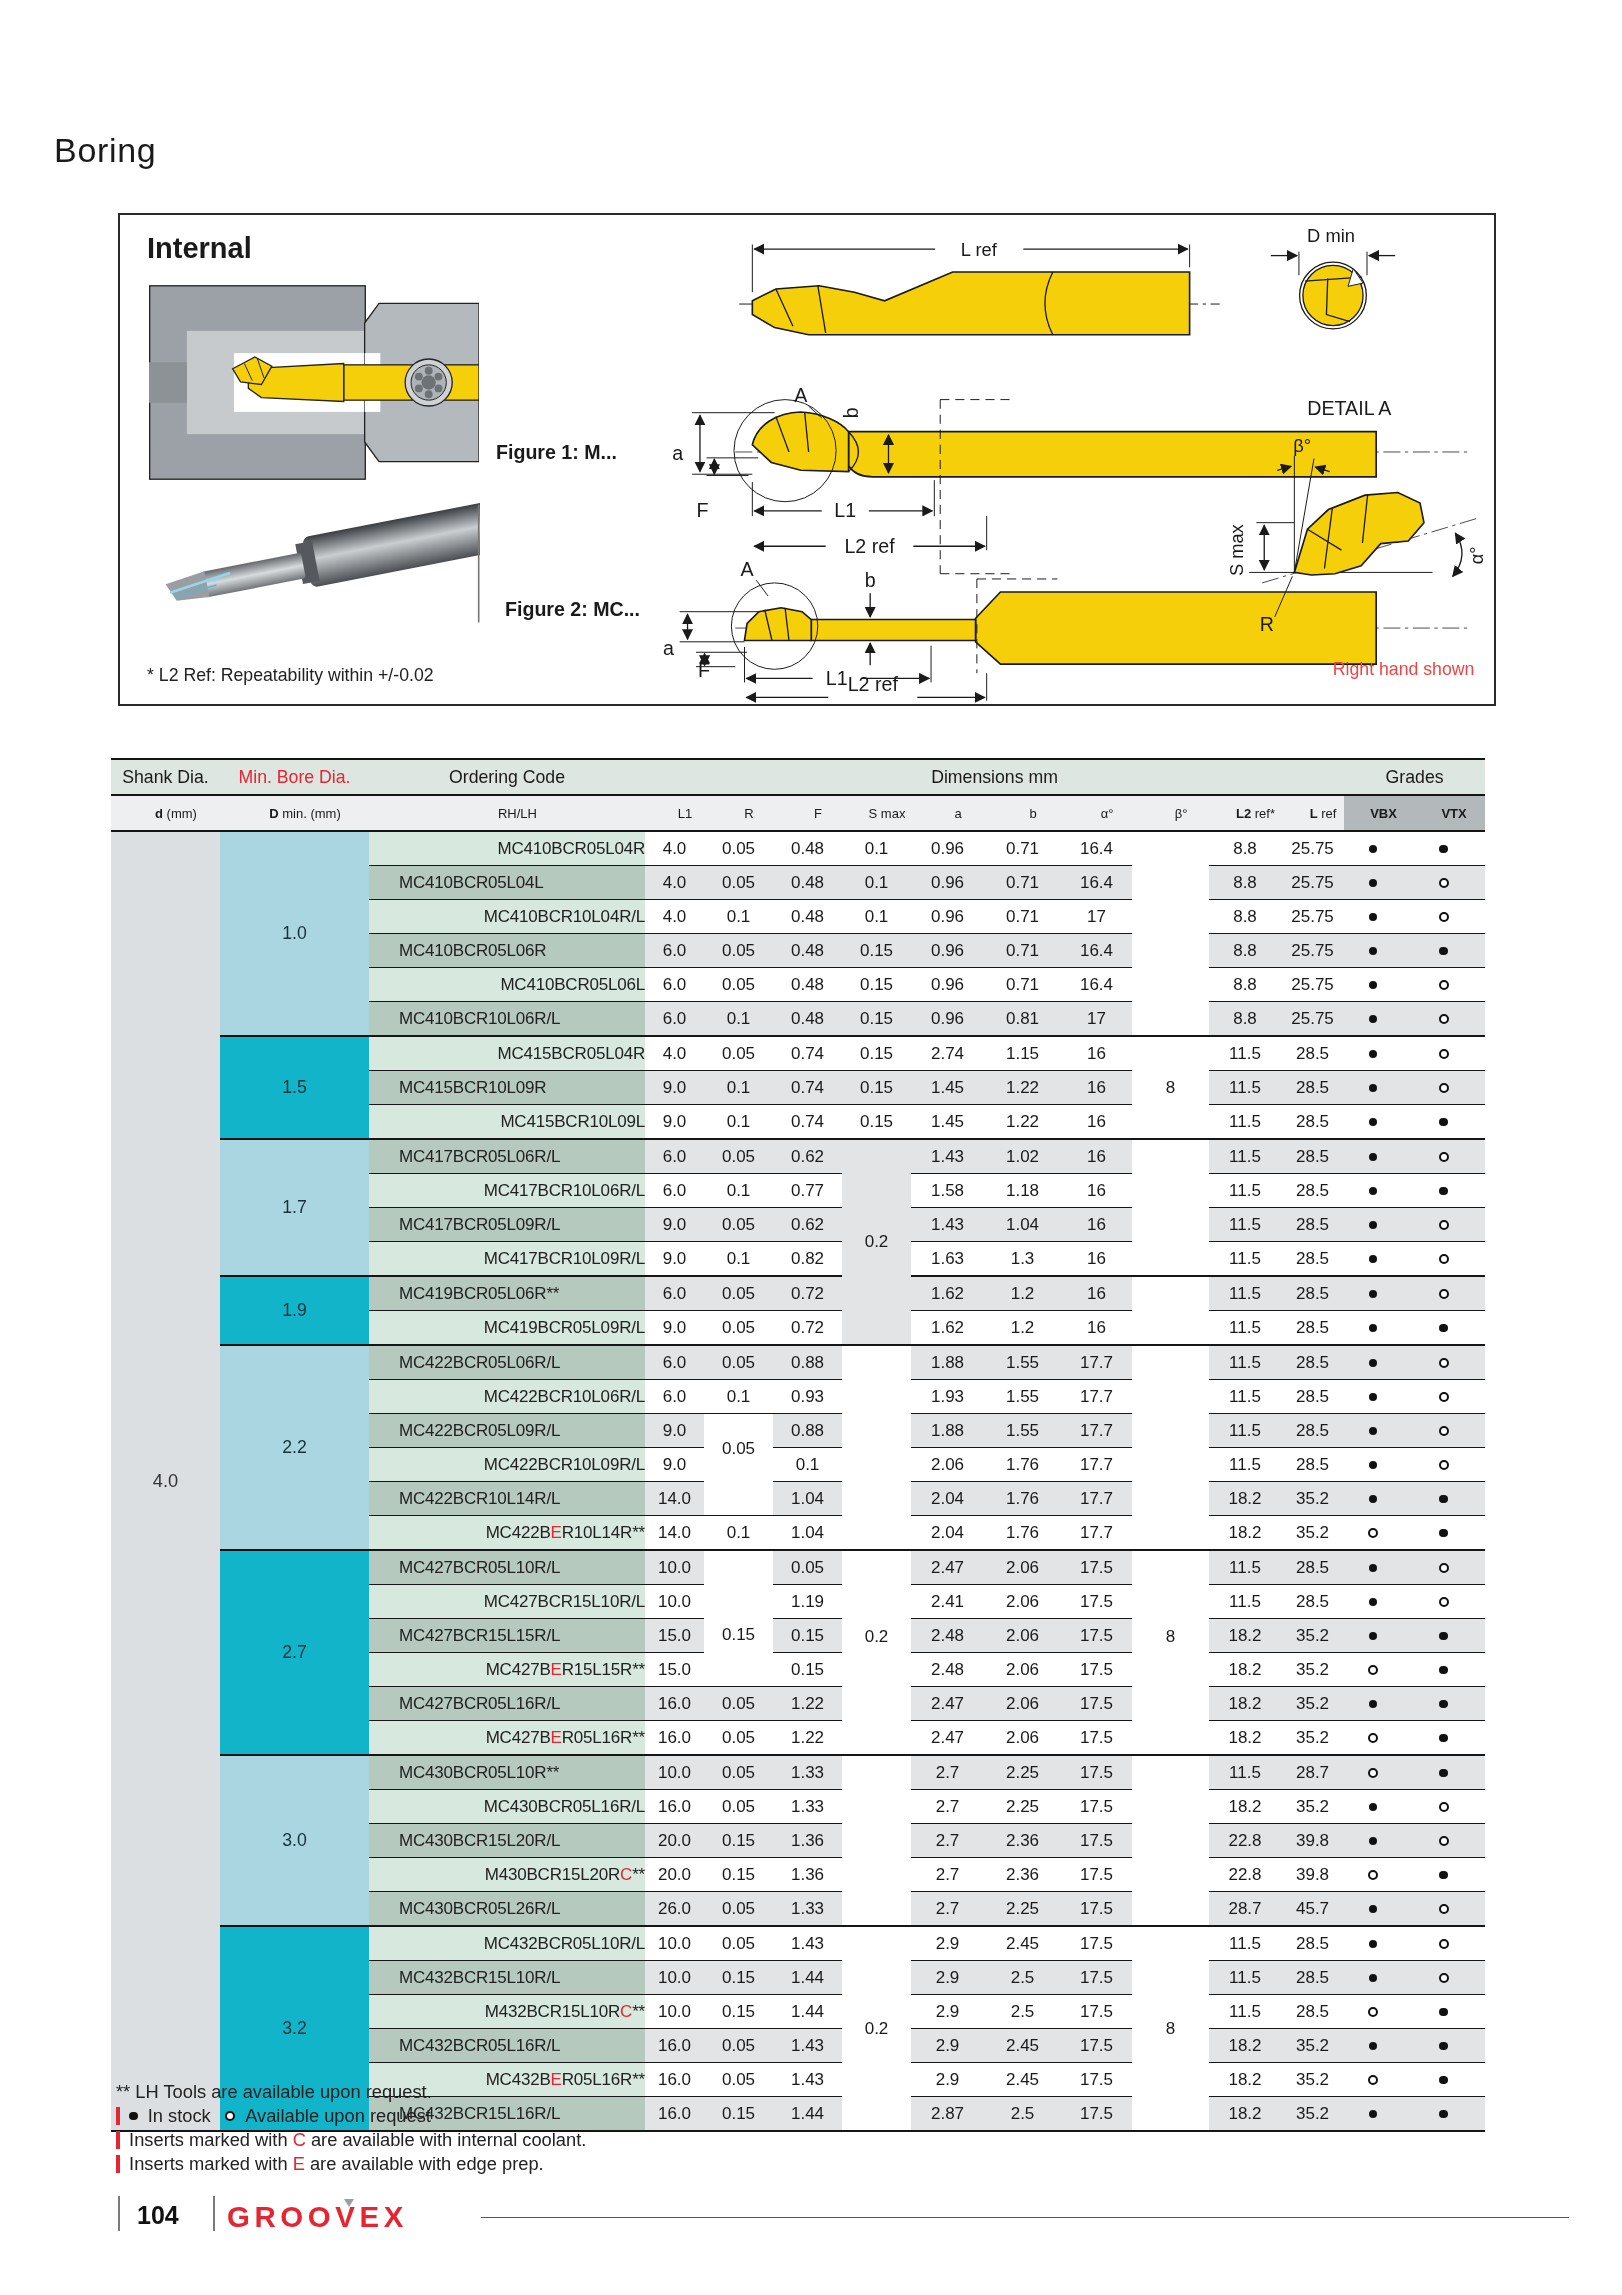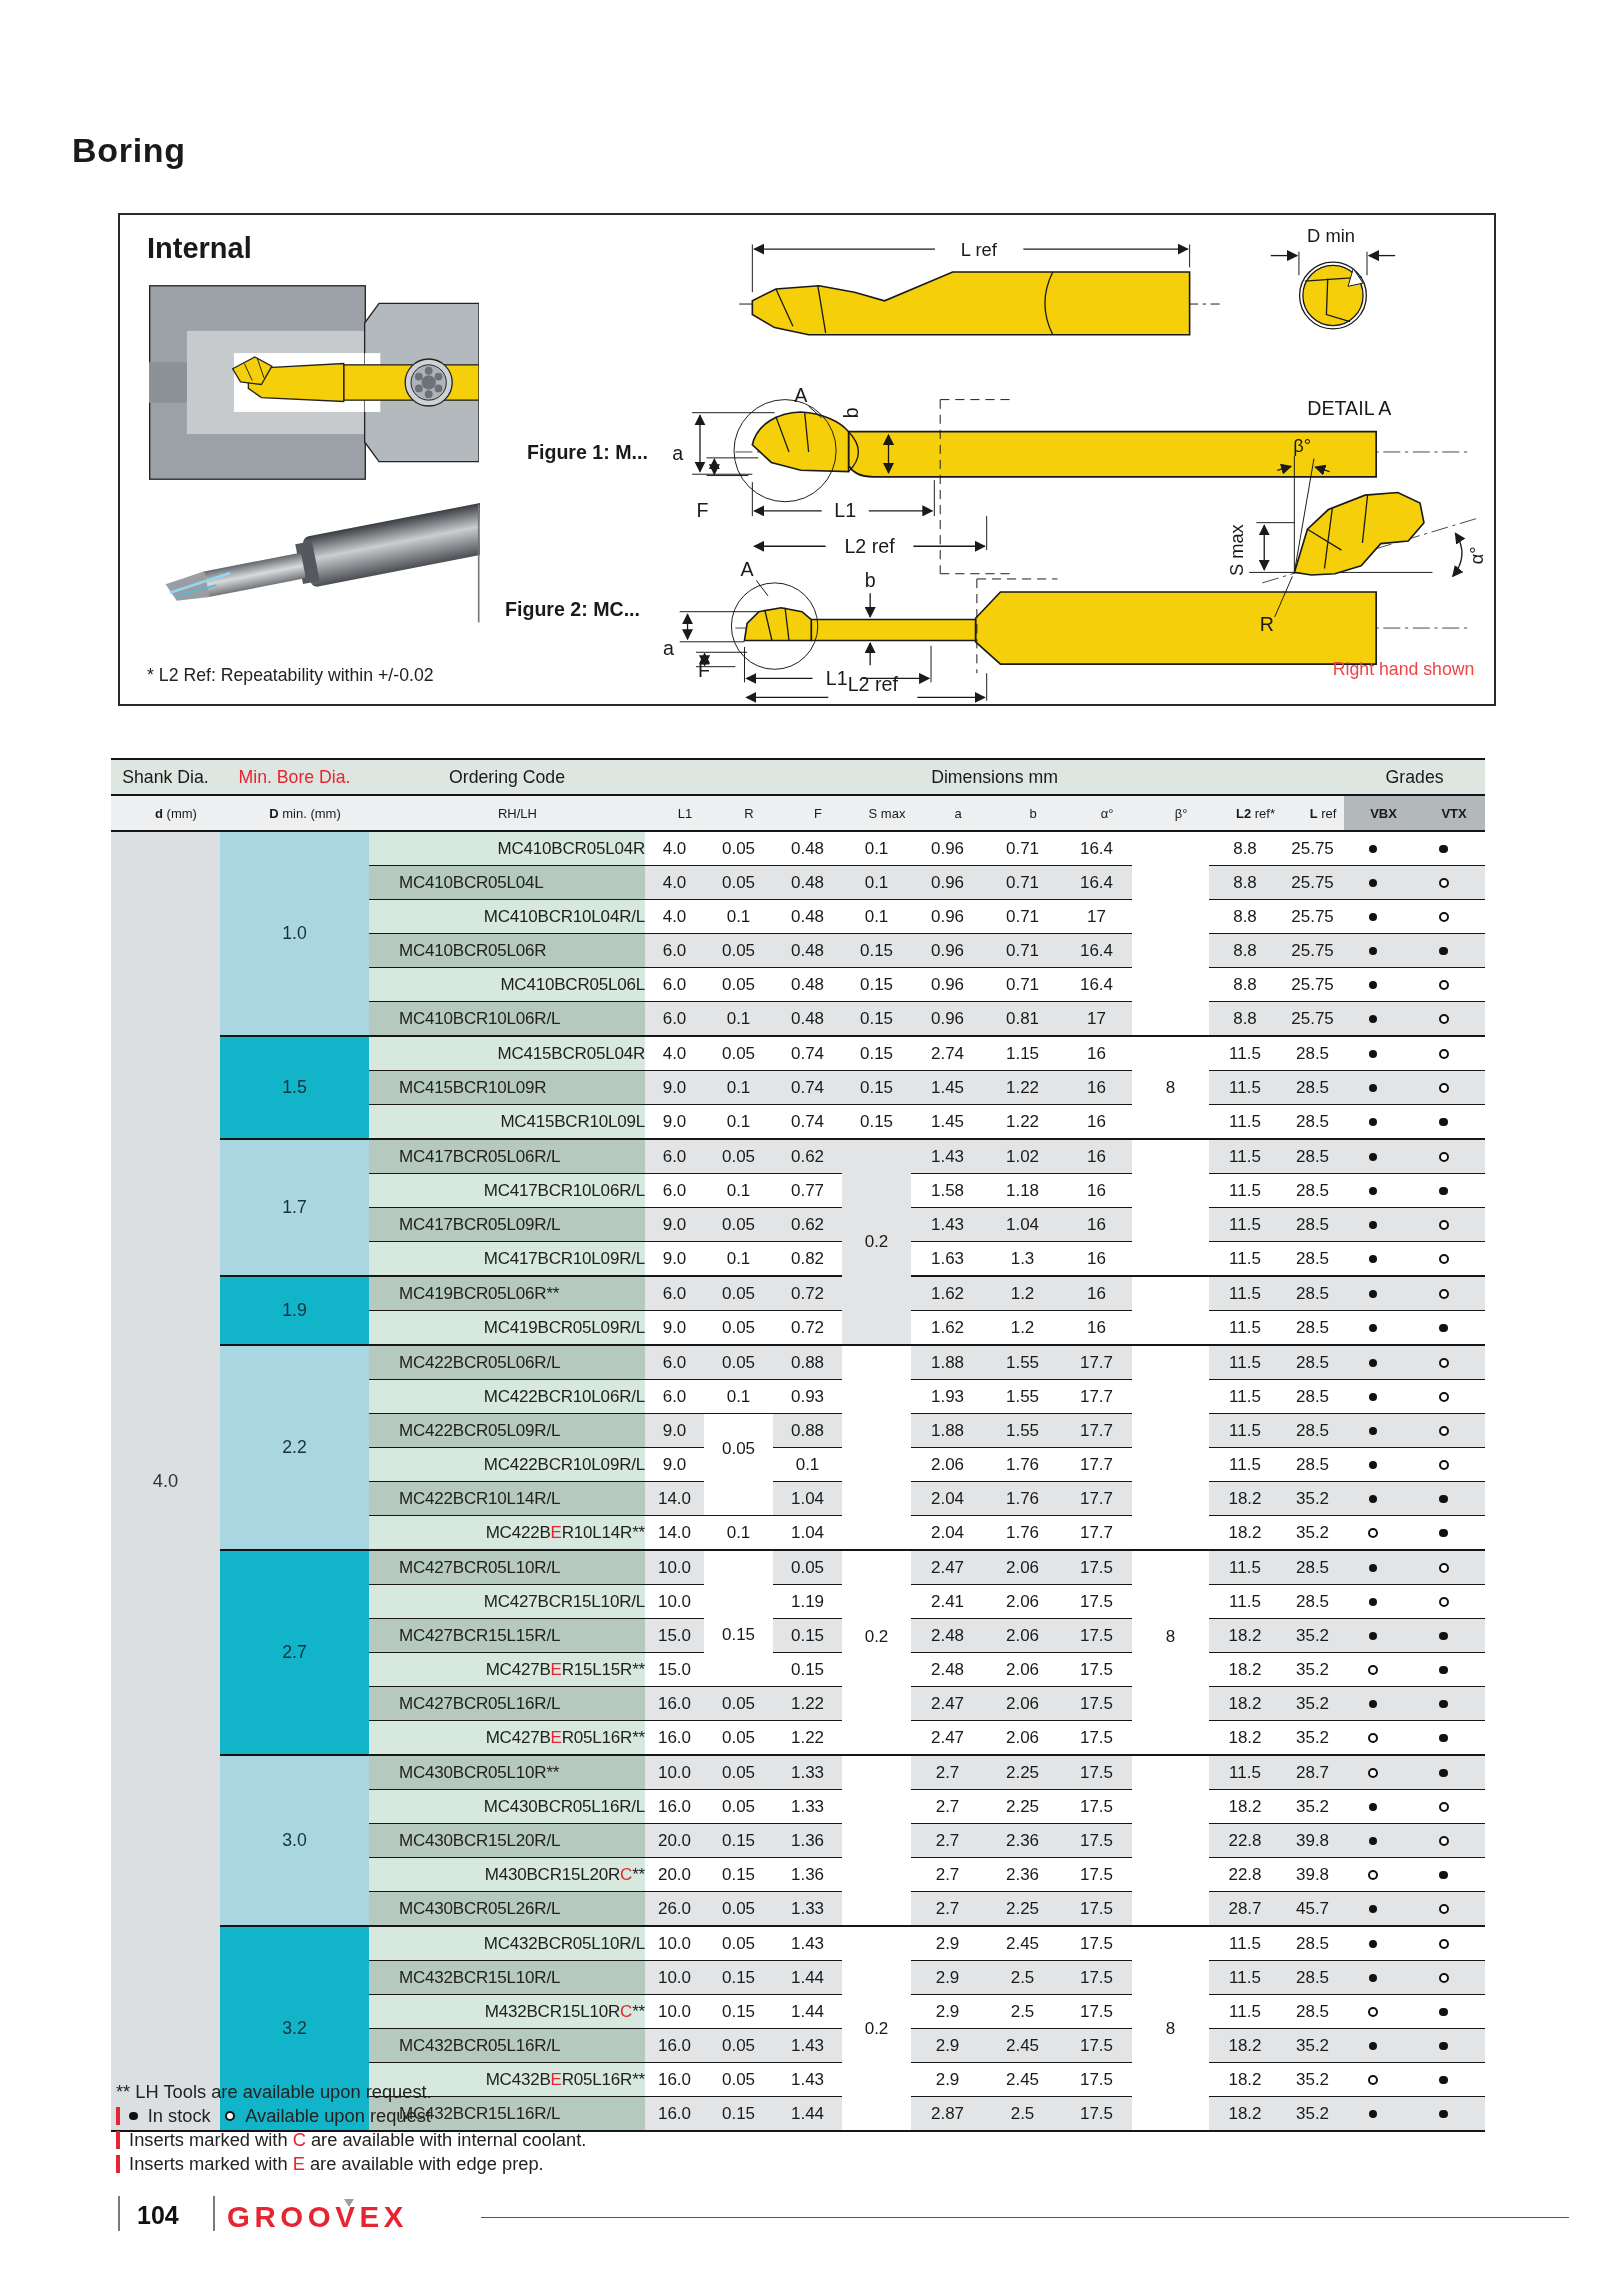--- a/index.html
+++ b/index.html
@@ -1,24 +1,24 @@
 <!DOCTYPE html>
 <html style="font-size:10.5px"><head>
 <meta charset="utf-8">
 <style>
   html,body{margin:0;padding:0;background:#fff;}
   #page{position:relative;width:1623px;height:2295px;background:#fff;overflow:hidden;
         font-family:"Liberation Sans",sans-serif;color:#1a1a1a;}
   
-  #title{position:absolute;left:72px;top:131px;font-size:34px;font-weight:bold;letter-spacing:0.7px;}
+  #title{position:absolute;left:54px;top:131px;font-size:34px;font-weight:normal;letter-spacing:0.7px;}
   
   #figbox{position:absolute;left:118px;top:213px;width:1374px;height:489px;border:2px solid #2a2a2a;background:#fff;}
   #internal{position:absolute;left:27px;top:17px;font-size:29px;font-weight:bold;}
   .figcap{position:absolute;font-size:19.6px;font-weight:bold;}
-  #fig1cap{left:407px;top:226px;}
+  #fig1cap{left:376px;top:226px;}
   #fig2cap{left:385px;top:383px;}
   #figNote{position:absolute;left:27px;top:450px;font-size:17.7px;color:#222;}
   #rightNote{position:absolute;right:19.6px;top:444px;font-size:17.7px;color:#ef4444;}
   #xsec{position:absolute;left:29px;top:70px;}
   #photo{position:absolute;left:26px;top:279px;}
   #mainsvg{position:absolute;left:0;top:0;}
   .svgtxt{font-family:"Liberation Sans",sans-serif;font-size:28px;fill:#1a1a1a;}
   .svgbig{font-size:30px;}
   
   #tablewrap{position:absolute;left:111px;top:758px;}

